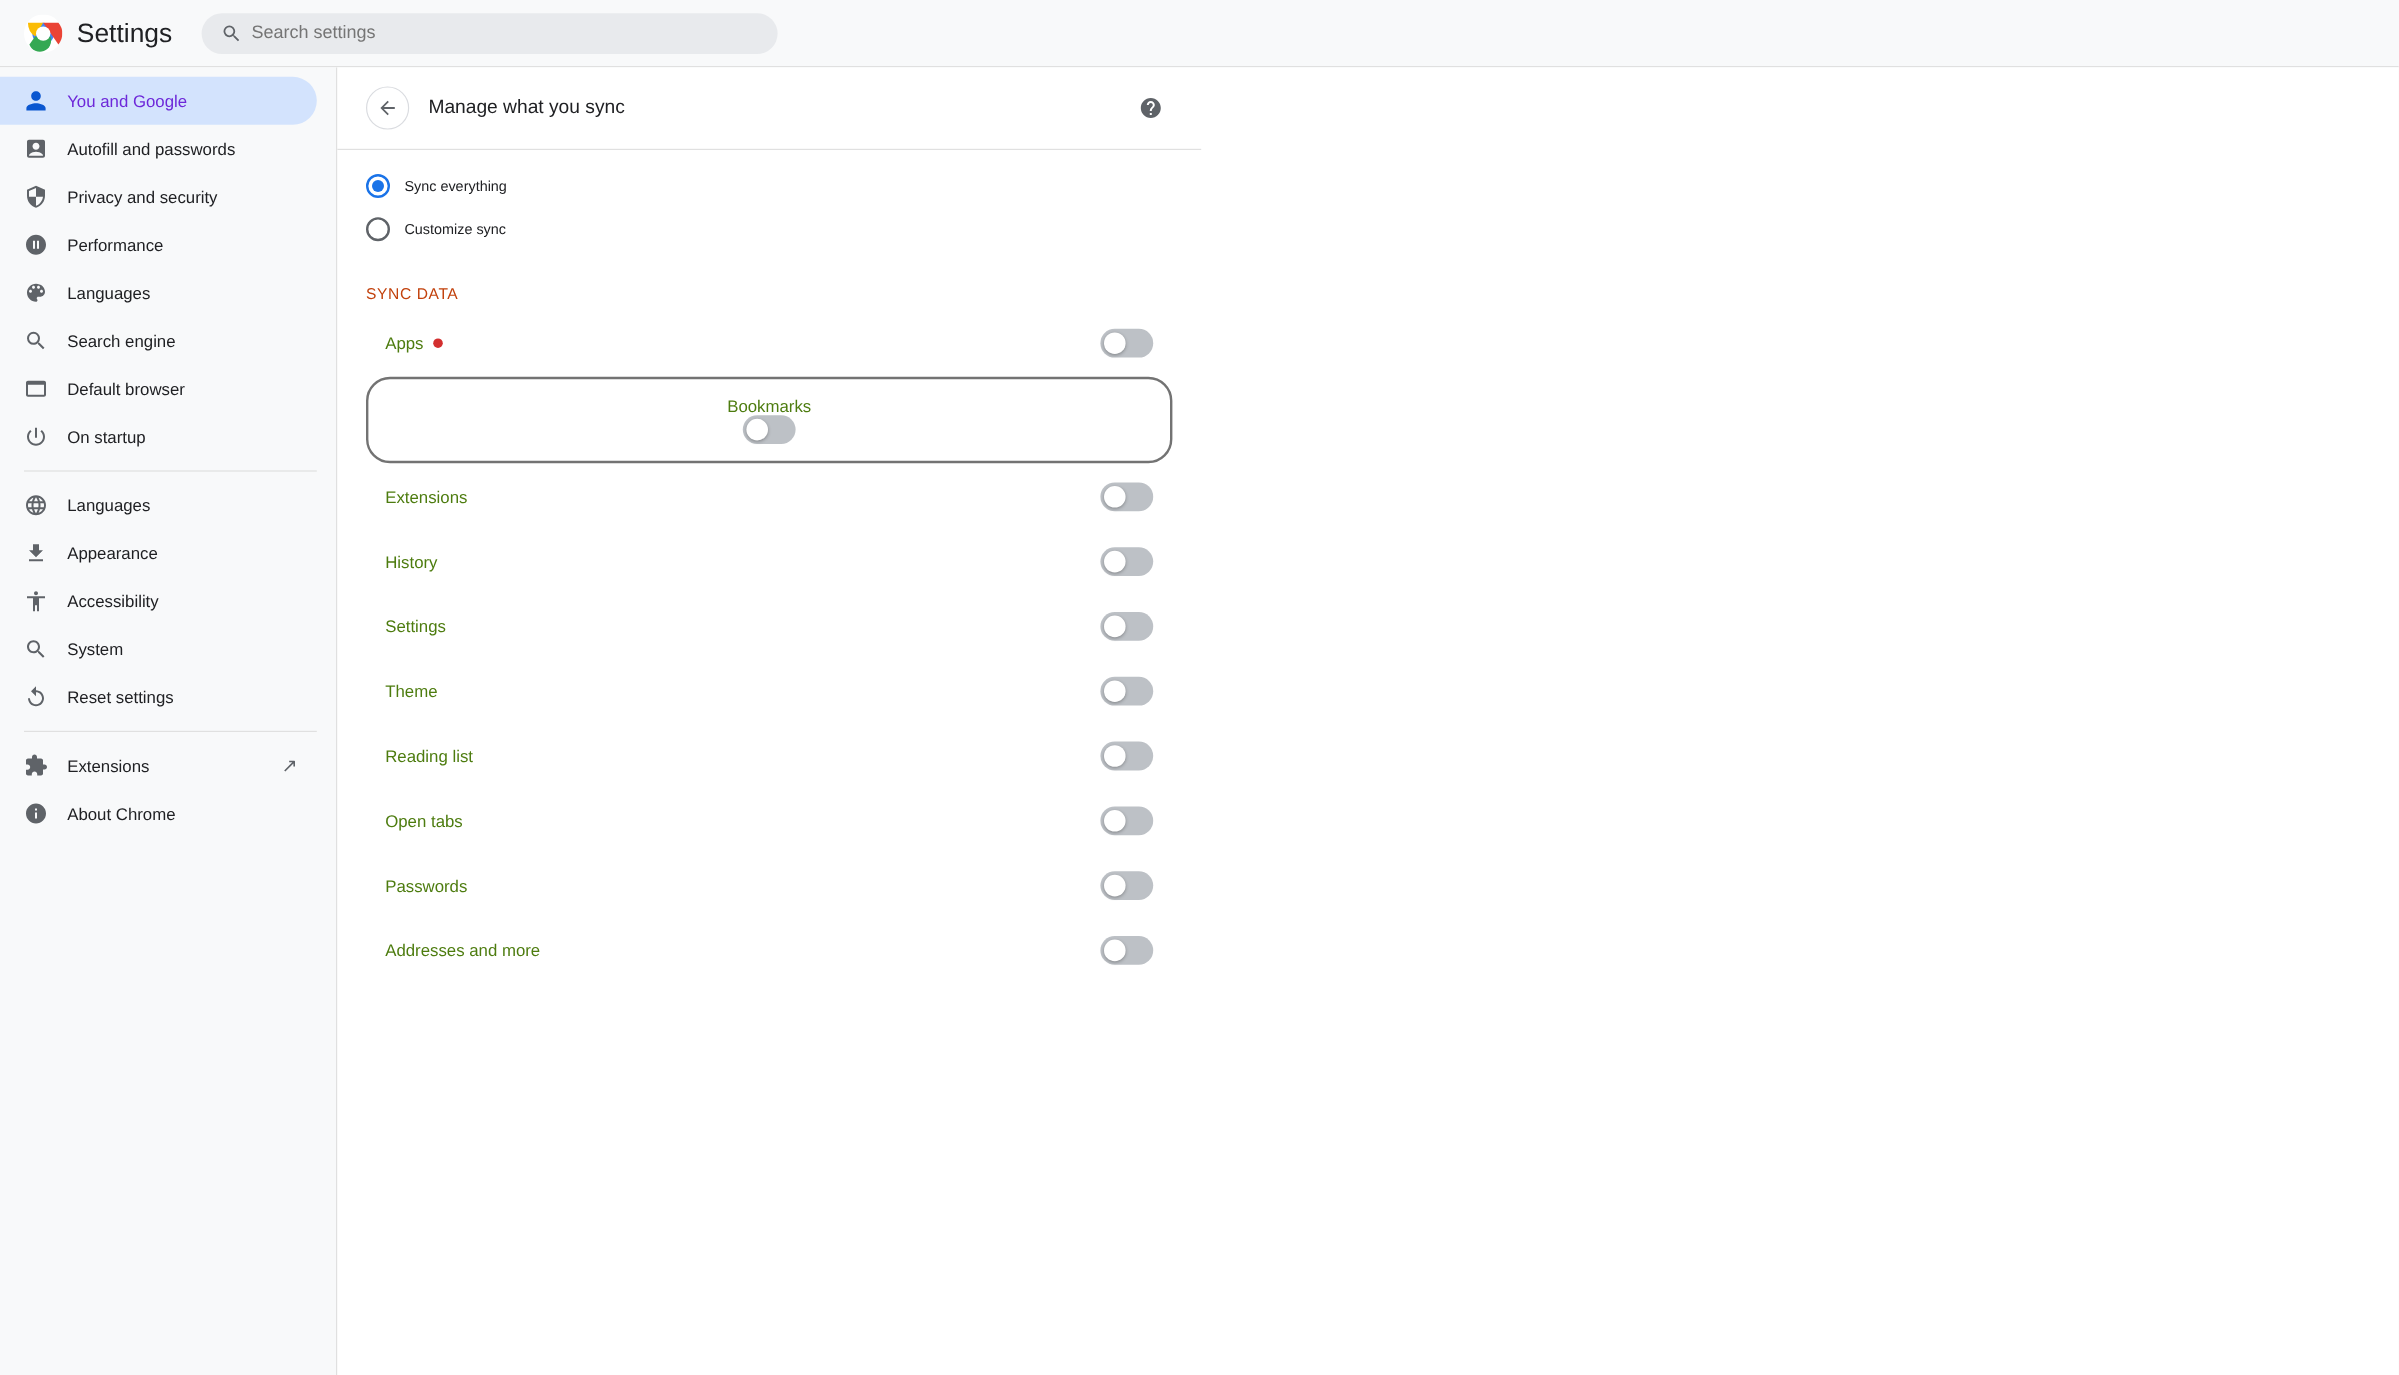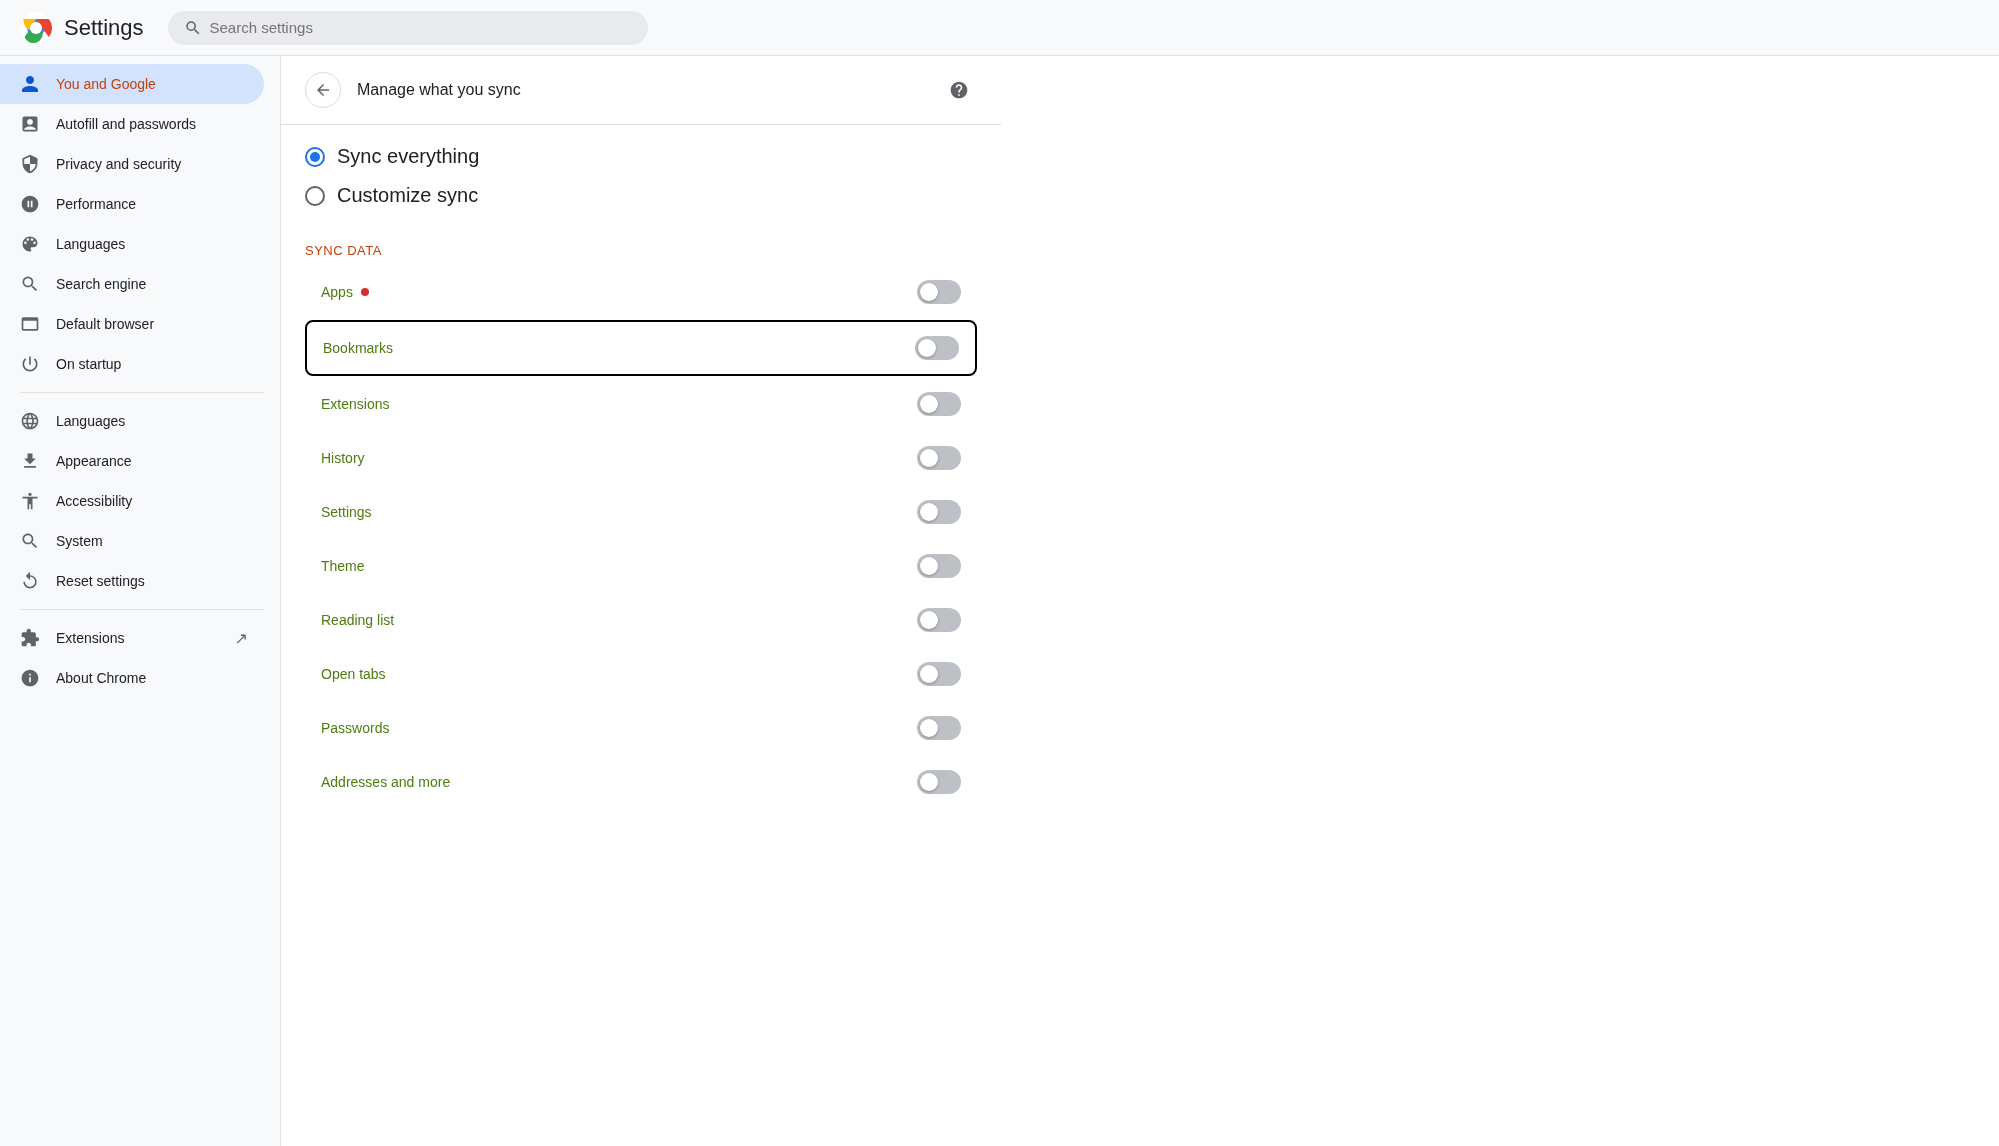--- a/index.html
+++ b/index.html
@@ -78,21 +78,21 @@
       cursor: pointer;
       border-radius: 0 24px 24px 0;
       margin-right: 16px;
       gap: 16px;
       font-size: 14px;
       color: #202124;
       user-select: none;
     }
     .sidebar-item.active {
       background: #d3e3fd;
-      color: #c2410c;
+      color: #6d28d9;
       font-weight: 500;
     }
     .sidebar-item.active .sidebar-icon {
       color: #0b57d0;
     }
     .sidebar-icon {
       width: 20px;
       height: 20px;
       display: flex;
       align-items: center;
@@ -185,21 +185,21 @@
       content: '';
       width: 10px;
       height: 10px;
       border-radius: 50%;
       background: #1a73e8;
     }
     .radio-circle.unchecked {
       border-color: #5f6368;
     }
     .radio-label {
-      font-size: 20px;
+      font-size: 12px;
       color: #202124;
     }
 
     
     .sync-data-section {
       padding: 0 24px;
     }
     .sync-data-title {
       font-size: 13px;
       color: #c2410c;
@@ -210,22 +210,23 @@
     }
     .sync-item {
       display: flex;
       align-items: center;
       justify-content: space-between;
       padding: 14px 16px;
       border-radius: 8px;
       margin-bottom: 2px;
     }
     .sync-item.highlighted {
-      border: 2px solid #000000;
-      border-radius: 8px;
+      border: 2px solid #737373;
+      border-radius: 20px;
+      flex-direction: column;
     }
     .sync-item-name {
       font-size: 14px;
       color: #4d7c0f;
     }
     .sync-item-dot {
       width: 8px;
       height: 8px;
       border-radius: 50%;
       background: #d32f2f;

